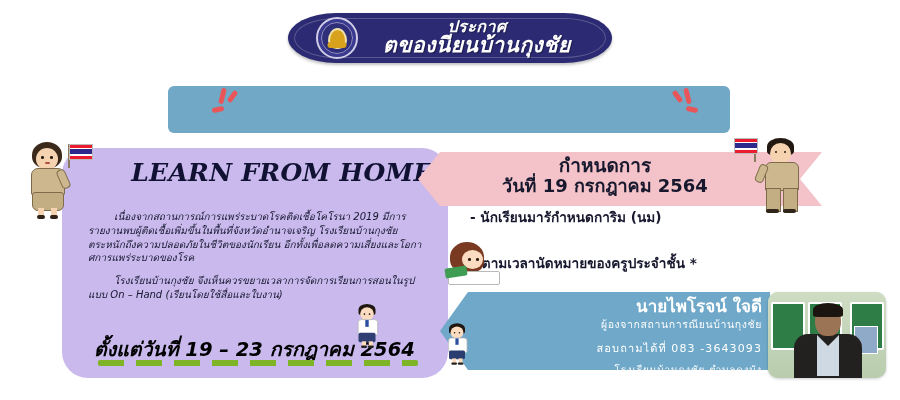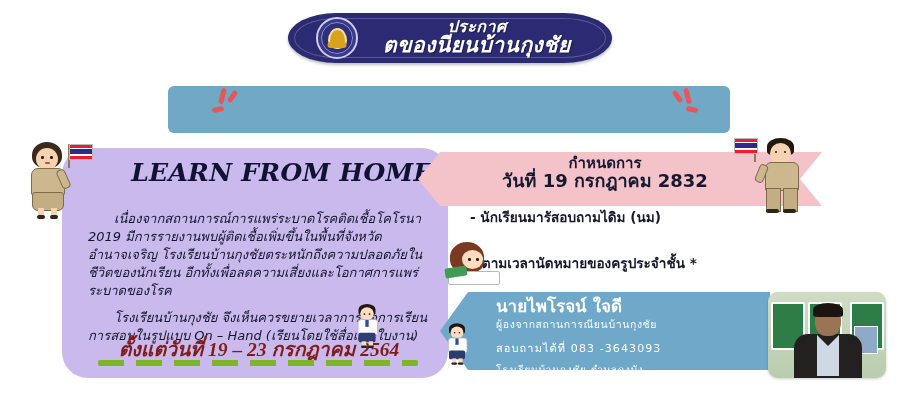--- a/index.html
+++ b/index.html
@@ -74,28 +74,27 @@
     background:#c9b9ed;border-radius:26px;margin-left:48px;
   }
   .lp-title{
     position:absolute;left:58px;top:12px;width:324px;text-align:center;
     color:#111133;font-weight:bold;font-style:italic;line-height:1.02;
   }
   .lp-title .en{font-size:25px;font-family:"DejaVu Serif","Liberation Serif",serif;letter-spacing:.3px;}
   .lp-title .th{font-size:22px;}
   .lp-body{
     position:absolute;left:26px;top:62px;width:342px;
-    color:#15162e;font-size:13px;font-style:italic;line-height:1.38;
+    color:#15162e;font-size:10px;font-style:italic;line-height:1.38;
   }
   .lp-body p{margin:0 0 9px 0;text-indent:26px;}
   .lp-date{
     position:absolute;left:32px;top:186px;width:330px;
-    font-size:19.5px;font-weight:bold;font-style:italic;color:#7f1d1d;
-    text-align:center;
-    font-family:Liberation Serif, serif;
+    font-size:19.5px;font-weight:bold;font-style:italic;color:#000000;
+    text-align:left;
   }
   .lp-date-underline{
     position:absolute;left:36px;top:212px;width:320px;height:6px;
     background:repeating-linear-gradient(to right,#7fb426 0 26px,transparent 26px 38px);
     border-radius:2px;
   }
 
   
   .mascot{position:absolute;}
 
@@ -160,39 +159,39 @@
   
   .pink-ribbon{
     position:absolute;left:418px;top:152px;width:404px;height:54px;
     background:#f4c3c9;
     clip-path:polygon(22px 0,404px 0,382px 27px,404px 54px,22px 54px,0 27px);
   }
   .pink-ribbon .txt{
     position:absolute;left:0;right:30px;top:3px;text-align:center;
     color:#17182e;font-weight:bold;line-height:1.08;
   }
-  .pink-ribbon .t1{font-size:15px;}
+  .pink-ribbon .t1{font-size:19px;}
   .pink-ribbon .t2{font-size:18px;}
 
   .sched-list{
     position:absolute;left:470px;top:206px;width:350px;
     color:#17182e;font-size:13.6px;line-height:1.62;font-weight:600;
   }
   .sched-note{
     position:absolute;left:470px;top:252px;width:360px;
     color:#17182e;font-size:13.6px;font-weight:600;
   }
 
   
   .contact-bar{
     position:absolute;left:440px;top:292px;width:330px;height:78px;
     background:#6fa8c8;
     clip-path:polygon(28px 0,330px 0,330px 78px,28px 78px,0 39px);
   }
-  .contact-inner{position:absolute;left:56px;top:4px;right:8px;color:#ffffff;}
+  .contact-inner{position:absolute;left:56px;top:4px;right:8px;color:#ffffff;text-align:right;}
   .c-name{font-size:17px;font-weight:bold;line-height:1.25;}
   .c-role{font-size:10.5px;letter-spacing:.6px;line-height:1.5;opacity:.96;}
   .c-phone{font-size:11px;letter-spacing:1.1px;margin-top:6px;}
   .c-addr{font-size:10px;letter-spacing:.8px;line-height:1.45;margin-top:6px;}
 
   
   .photo{
     position:absolute;left:768px;top:292px;width:118px;height:86px;
     border-radius:10px;overflow:hidden;background:#cfe0c6;
     box-shadow:0 1px 3px rgba(0,0,0,.2);
@@ -281,21 +280,21 @@
       <div class="k-bottom"></div>
     <div class="k-leg l"></div>
       <div class="k-leg r"></div>
     <div class="k-shoe l"></div>
       <div class="k-shoe r"></div>
   </div>
 
   <div class="pink-ribbon">
     <div class="txt">
       <div class="t1">กำหนดการ</div>
-      <div class="t2">วันที่ 19 กรกฎาคม 2832</div>
+      <div class="t2">วันที่ 19 กรกฎาคม 2564</div>
     </div>
   </div>
 
   <div class="mascot teacher-m">
     <div class="tm-hair"></div>
     <div class="tm-face"></div>
     <div class="tm-eye l"></div>
       <div class="tm-eye r"></div>
     <div class="tm-torso"></div>
     <div class="tm-pants l"></div>
@@ -305,21 +304,21 @@
     <div class="tm-arm"></div>
     <div class="flagpole" style="left:2px;top:2px;height:24px;"></div>
     <div class="flag" style="left:-18px;top:2px;">
       <div class="s1"></div>
         <div class="s2"></div>
         <div class="s3"></div>
     </div>
   </div>
 
   <div class="sched-list">
-    <div>- นักเรียนมารัสอบถามไดิม (นม)</div>
+    <div>- นักเรียนมารักำหนดการิม (นม)</div>
   </div>
   <div class="sched-note">* ตามเวลานัดหมายของครูประจำชั้น *</div>
 
   <div class="mascot girl-read">
     <div class="gr-hair"></div>
     <div class="gr-face"></div>
     <div class="gr-eye l"></div>
       <div class="gr-eye r"></div>
     <div class="gr-book"></div>
   </div>

